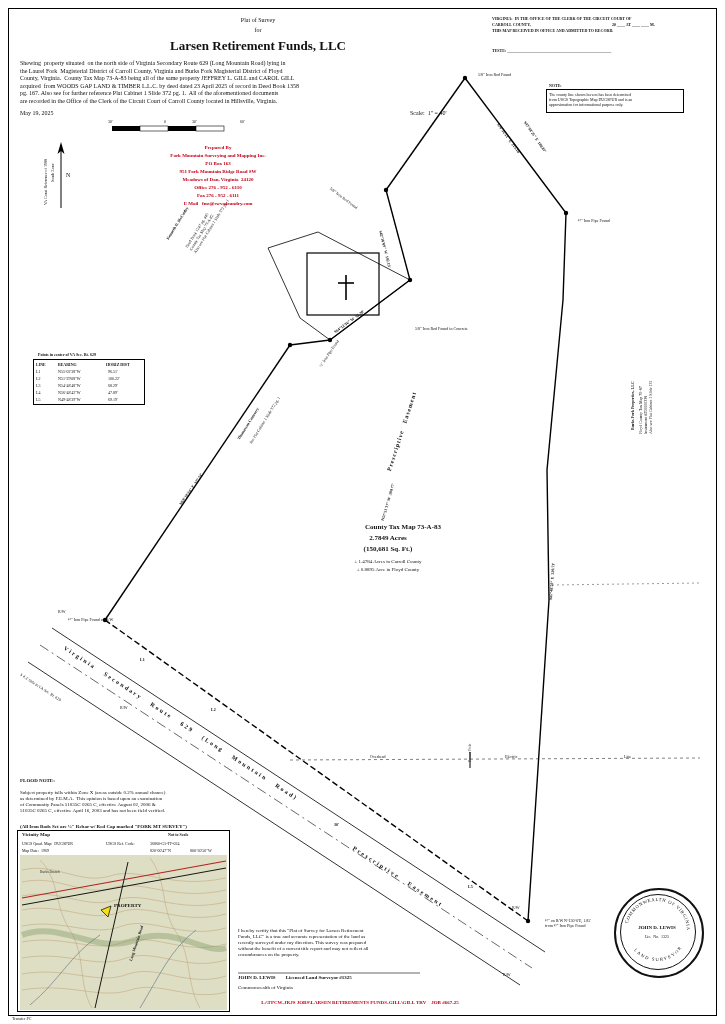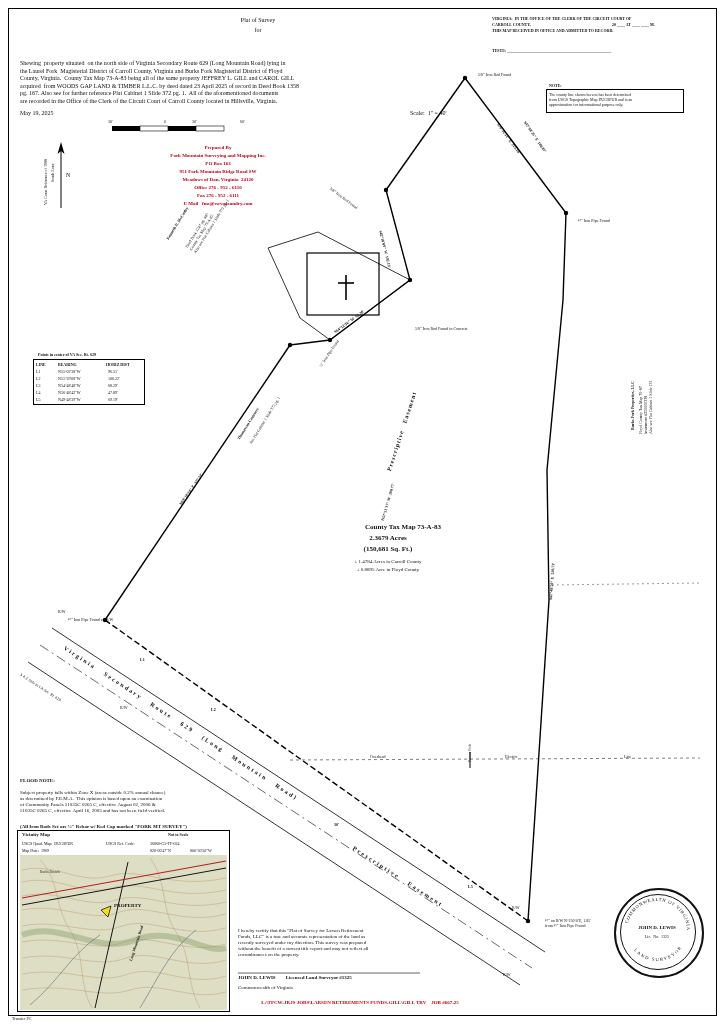--- a/index.html
+++ b/index.html
@@ -21,20 +21,21 @@
   .seal{position:absolute;border:2px solid #111;border-radius:50%;}
 </style>
 </head>
 <body>
 
 <div id="plat">
   <div class="frame"></div>
 
   <div class="t sm c" style="left:108px;top:17px;width:300px;">Plat of Survey</div>
   <div class="t sm c" style="left:108px;top:27px;width:300px;">for</div>
+  <div class="t xl b c" style="left:48px;top:38px;width:420px;">Larsen Retirement Funds, LLC</div>
   <div class="t sm" style="left:20px;top:60px;width:460px;">Shewing  property situated  on the north side of Virginia Secondary Route 629 (Long Mountain Road) lying in
 the Laurel Fork  Magisterial District of Carroll County, Virginia and Burks Fork Magisterial District of Floyd
 County, Virginia.  County Tax Map 73-A-83 being all of the same property JEFFREY L. GILL and CAROL GILL
 acquired  from WOODS GAP LAND &amp; TIMBER L.L.C. by deed dated 23 April 2025 of record in Deed Book 1358
 pg. 167. Also see for further reference Plat Cabinet 1 Slide 372 pg. 1.  All of the aforementioned documents
 are recorded in the Office of the Clerk of the Circuit Court of Carroll County located in Hillsville, Virginia.</div>
   <div class="t sm" style="left:20px;top:110px;">May 19, 2025</div>
   <div class="t sm" style="left:410px;top:110px;">Scale:  1" = 40'</div>
 
   <svg width="725" height="1024" style="pointer-events:none">
@@ -179,21 +180,21 @@
   <div class="t tiny" style="left:638px;top:434px;transform:rotate(-90deg);transform-origin:0 0;">Floyd County Tax Map 70-87
 Instrument #250000338
 Also see Plat Cabinet 1 Slide 131</div>
 
   <div class="t tiny b" style="left:236px;top:438px;transform:rotate(-58deg);transform-origin:0 0;">Thomasson Cemetery</div>
   <div class="t tiny" style="left:248px;top:442px;transform:rotate(-58deg);transform-origin:0 0;">See Plat Cabinet 1 Slide 372 pg. 1</div>
 
   <div class="t sm b" style="left:386px;top:470px;transform:rotate(-72deg);transform-origin:0 0;letter-spacing:1px;">Prescriptive   Easement</div>
 
   <div class="t md b c" style="left:323px;top:523px;width:160px;">County Tax Map 73-A-83</div>
-  <div class="t md b c" style="left:308px;top:534px;width:160px;">2.3679 Acres</div>
+  <div class="t md b c" style="left:308px;top:534px;width:160px;">2.7849 Acres</div>
   <div class="t md b c" style="left:308px;top:545px;width:160px;">(150,681 Sq. Ft.)</div>
   <div class="t xs c" style="left:308px;top:559px;width:160px;">± 1.4784 Acres in Carroll County</div>
   <div class="t xs c" style="left:308px;top:567px;width:160px;">± 0.8895 Acre in Floyd County</div>
 
   <div class="t sm b" style="left:66px;top:645px;transform:rotate(33deg);transform-origin:0 0;letter-spacing:2px;">Virginia   Secondary   Route   629   (Long   Mountain   Road)</div>
   <div class="t sm b" style="left:355px;top:845px;transform:rotate(33deg);transform-origin:0 0;letter-spacing:2px;">Prescriptive   Easement</div>
   <div class="t tiny" style="left:22px;top:672px;transform:rotate(33deg);transform-origin:0 0;">S 4.3' Side to VA Sec. Rt. 629</div>
   <div class="t tiny" style="left:58px;top:609px;">R/W</div>
   <div class="t tiny" style="left:120px;top:705px;">R/W</div>
   <div class="t tiny" style="left:512px;top:905px;">R/W</div>

